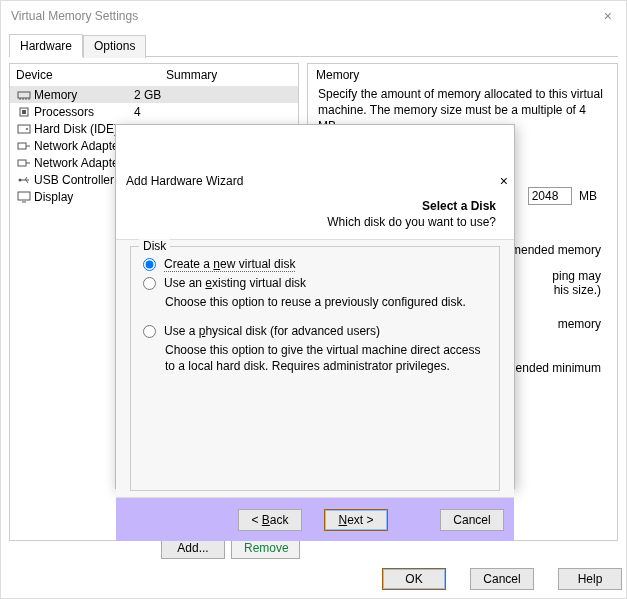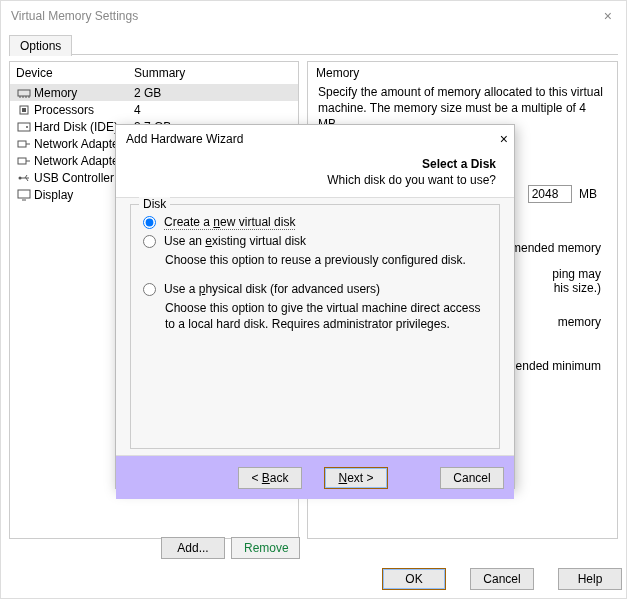--- a/index.html
+++ b/index.html
@@ -72,20 +72,21 @@
   .right-panel {
     flex: 1;
     border: 1px solid #ccc;
     padding: 4px 8px;
     position: relative;
     overflow: hidden;
   }
   .dev-table-head {
     display: flex;
     padding: 4px 6px;
+    gap: 32px;
   }
   .dev-col1 { width: 118px; }
   .dev-col2 { flex: 1; }
   .dev-row {
     display: flex;
     align-items: center;
     padding: 1px 6px;
     height: 17px;
   }
   .dev-row.selected { background: #e5e5e5; }
@@ -160,20 +161,21 @@
     border: 1px solid #bbb;
     box-shadow: 2px 3px 12px rgba(0,0,0,0.25);
     z-index: 10;
   }
   .wiz-title {
     height: 28px;
     display: flex;
     align-items: center;
     justify-content: space-between;
     padding: 0 6px 0 10px;
+    margin-top: 42px;
   }
   .wiz-header {
     padding: 4px 18px 10px 32px;
     text-align: right;
   }
   .wiz-header .wiz-h1 { font-weight: bold; margin-bottom: 2px; }
   .wiz-header .wiz-sub { margin-left: 12px; }
   .wiz-body {
     border-top: 1px solid #ddd;
     background: #f7f7f7;
@@ -226,20 +228,21 @@
 </head>
 <body>
 
 <div class="window">
   <div class="titlebar">
     <span class="titlebar-title">Virtual Memory Settings</span>
     <span class="close-x">×</span>
   </div>
 
   <div class="tabs">
+    <div class="tab">Hardware</div>
     <div class="tab inactive">Options</div>
   </div>
 
   <div class="content">
 
     <div class="left-panel">
       <div class="dev-table-head">
         <div class="dev-col1">Device</div>
         <div class="dev-col2">Summary</div>
       </div>

